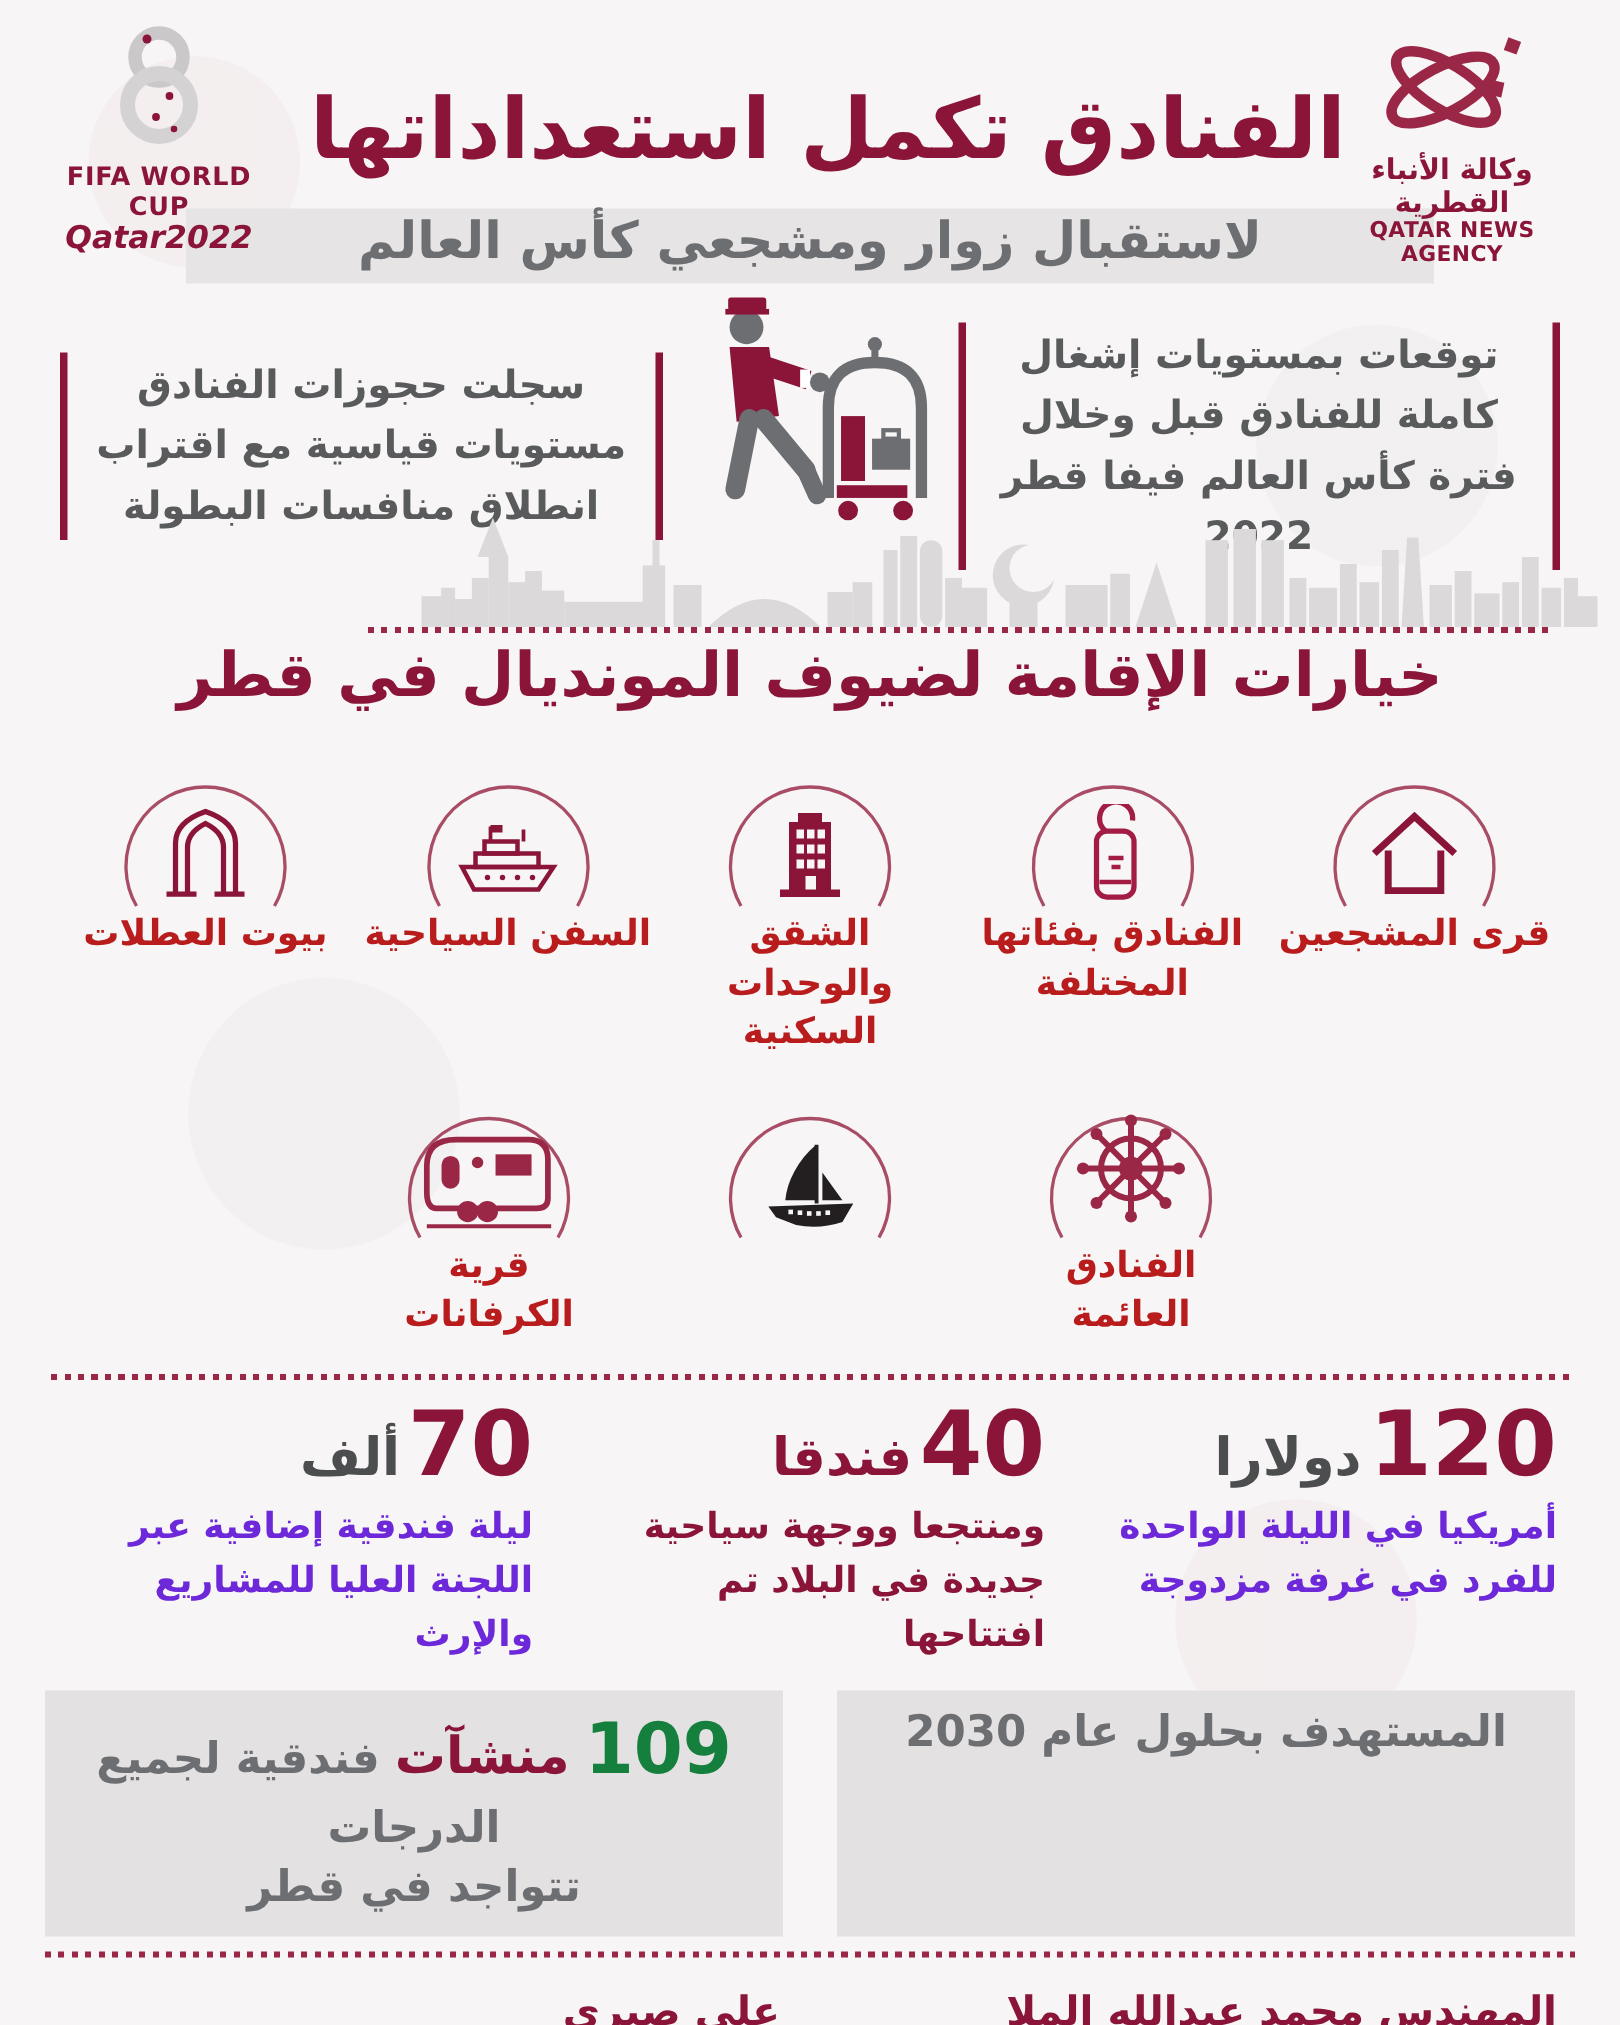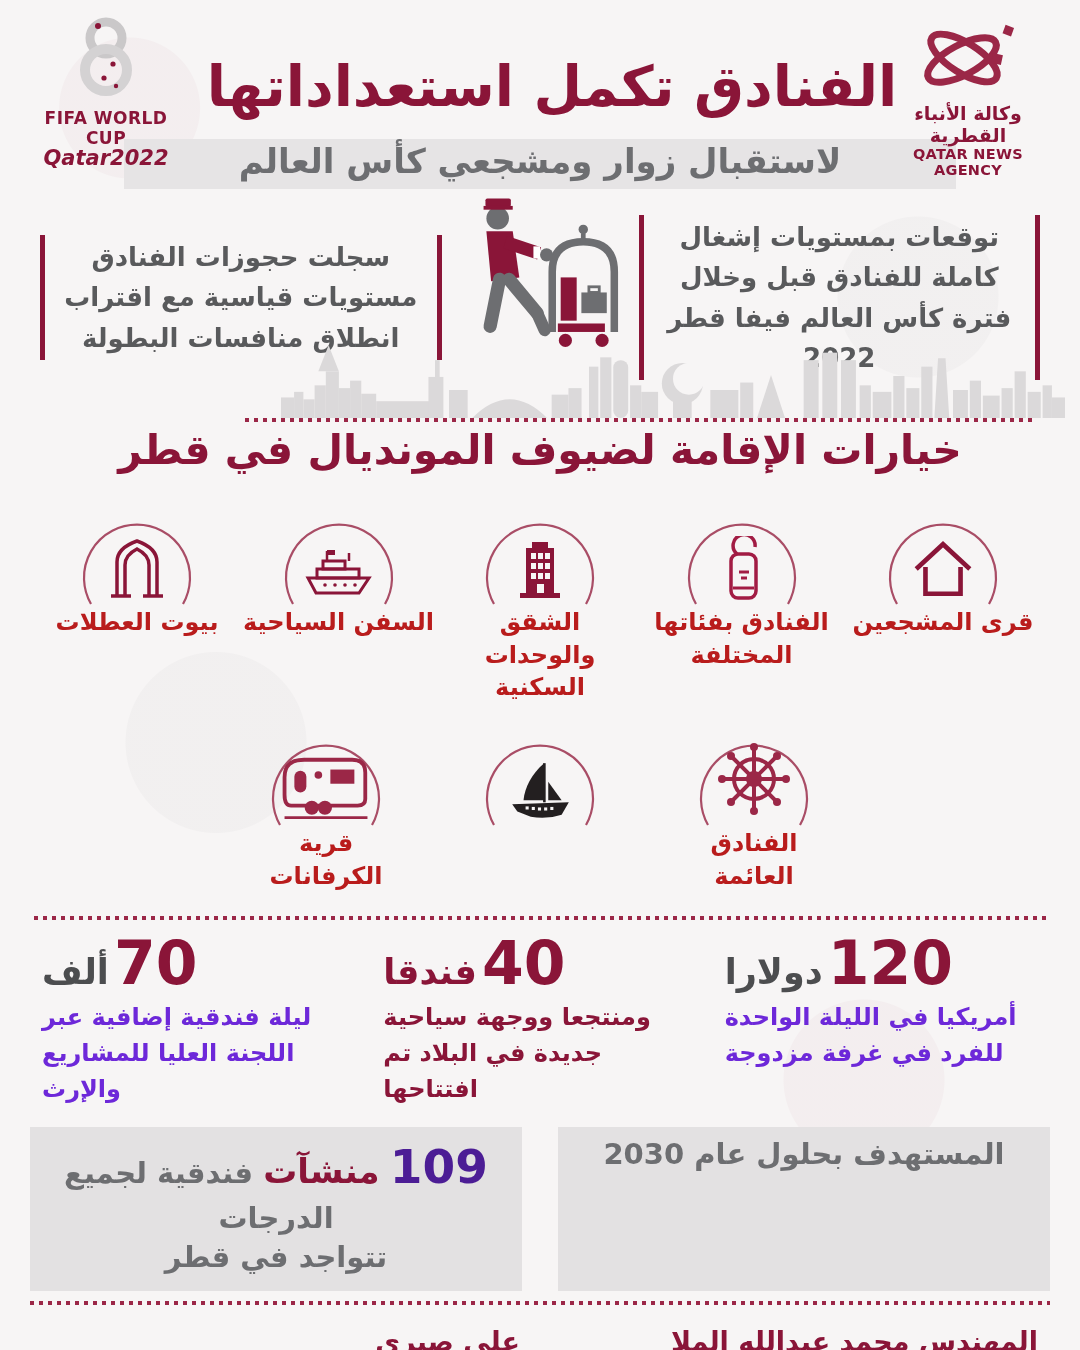--- a/index.html
+++ b/index.html
@@ -51,31 +51,31 @@
   .row2 .cell { width:170px; }
   .arch-box { position:relative; width:122px; height:116px; margin:0 auto; }
   .arch-box svg.arch { position:absolute; inset:0; }
   .arch-box svg.glyph { position:absolute; left:50%; bottom:4px; transform:translateX(-50%); }
   .cell-label { font-size:24px; font-weight:700; color:#b91c1c; line-height:1.35; margin-top:0; }
 
   .dotline.mid { margin:24px 34px 0; }
 
   
   .stats { display:flex; margin:12px 28px 0; }
-  .stat { flex:1; text-align:left; padding:0 14px; }
+  .stat { flex:1; text-align:right; padding:0 14px; }
   .stat-top { line-height:1.05; }
   .stat-number { font-size:60px; font-weight:800; color:#8a1538; }
   .stat-unit { font-size:35px; font-weight:800; color:#4c4d4f; }
   .stat-desc { font-size:24px; font-weight:700; color:#6d28d9; line-height:1.5; margin-top:4px; }
   .stat.accent .stat-unit, .stat.accent .stat-desc { color:#8a1538; }
 
   
   .banners { display:flex; justify-content:space-between; margin:20px 30px 0; }
   .banner { width:492px; background:#e3e1e2; text-align:center; padding:8px 10px 14px; }
-  .banner-number { font-size:47px; font-weight:800; color:#4c1d95; }
+  .banner-number { font-size:47px; font-weight:800; color:#15803d; }
   .banner-suffix { font-size:34px; font-weight:800; color:#8a1538; }
   .banner-line { font-size:29px; font-weight:700; color:#6d6e71; line-height:1.35; }
   .dotline.bottom { margin:10px 30px 0; }
 
   
   .quotes { display:flex; justify-content:space-between; margin:18px 42px 0; }
   .quote { width:478px; }
   .q-name, .q-role { font-size:27px; font-weight:800; color:#8a1538; line-height:1.4; }
 </style>
 </head>

